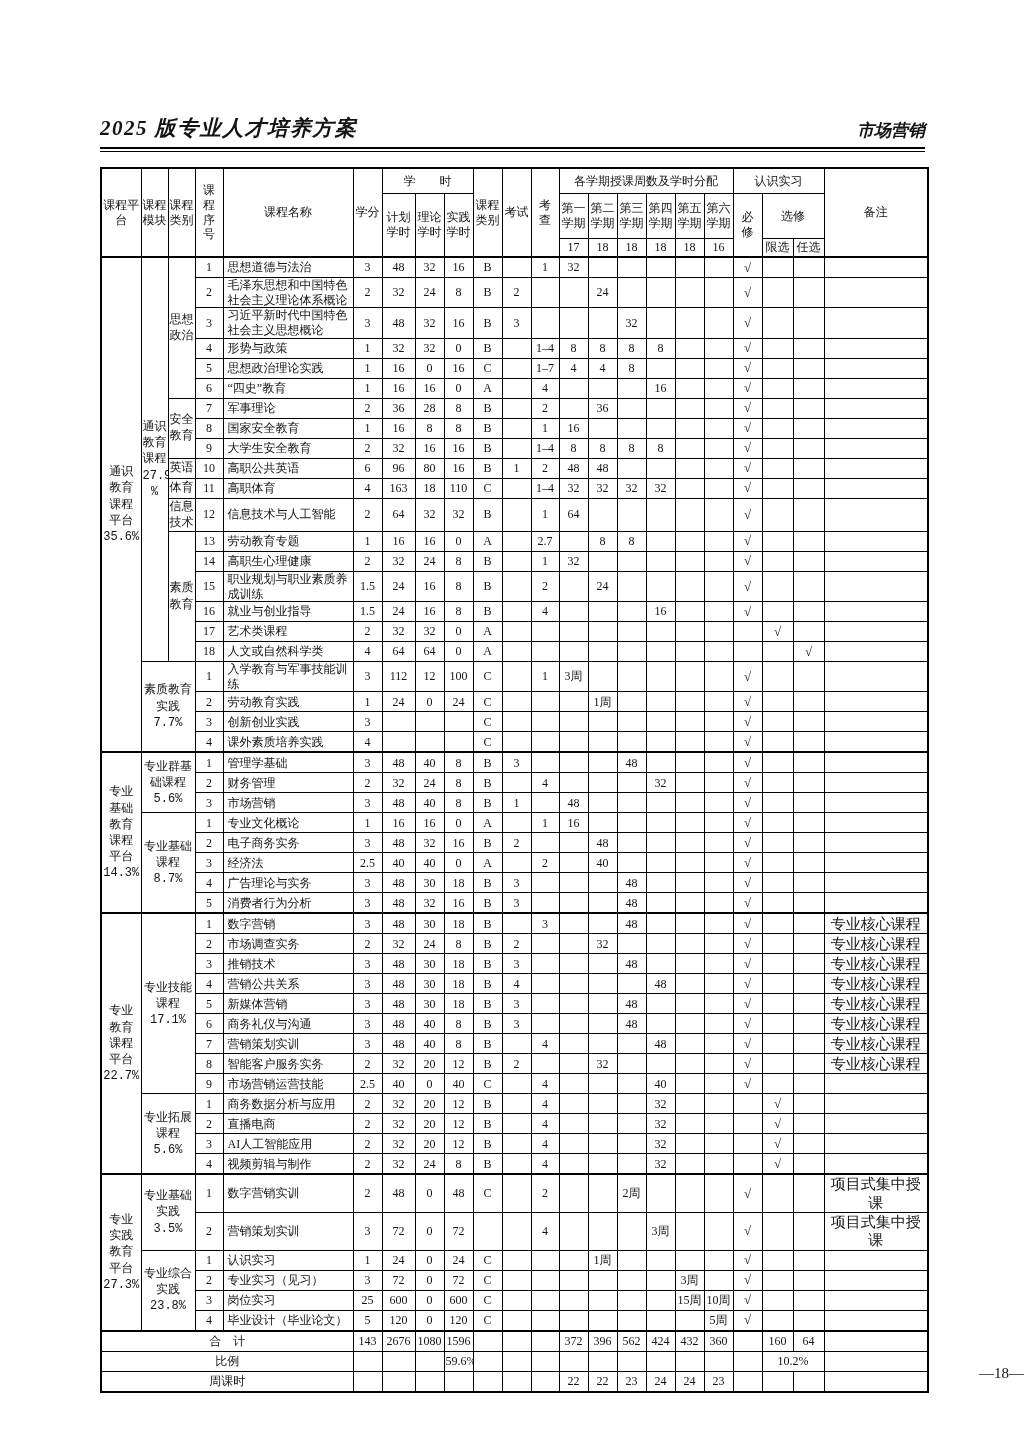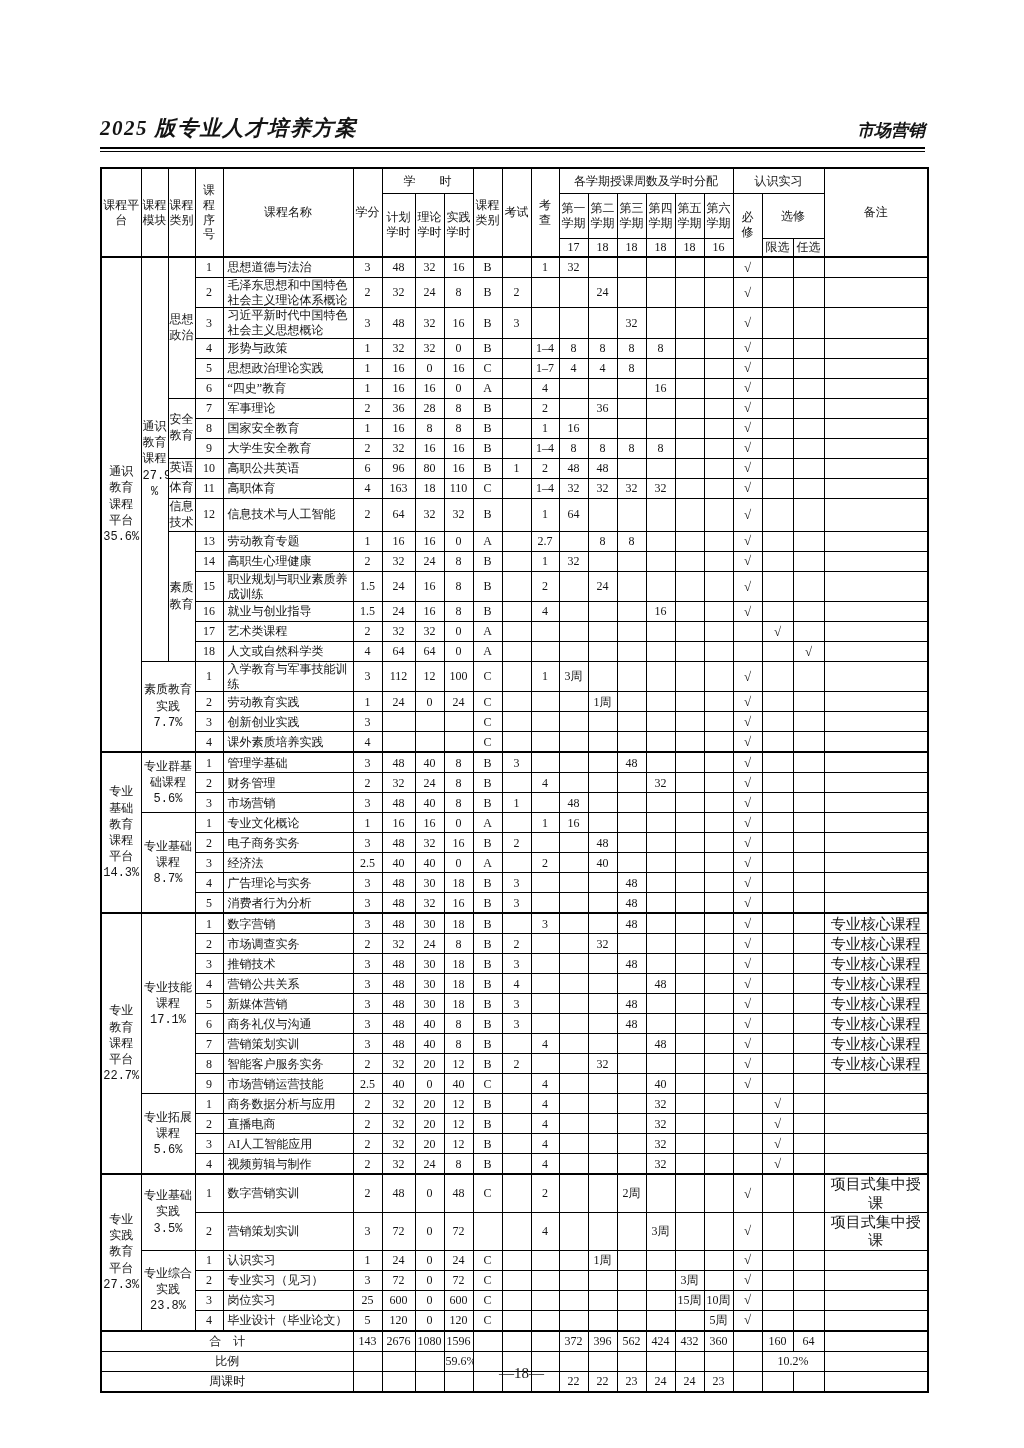--- a/index.html
+++ b/index.html
@@ -22,21 +22,21 @@
   tr.h3 th{height:17px;}
   tbody td{height:19px;}
   tfoot td{height:19px;font-family:Liberation Serif, serif;}
   .pre{white-space:pre-line;}
   .nm{text-align:left;padding:0 2px 0 4px;font-size:12px;}
   .nt{font-size:15px;}
   .plat,.mod,.cat{font-size:12px;line-height:1.35;font-family:Liberation Mono, monospace;}
   tr.sec-top td{border-top:2px solid #000;}
   tfoot tr:first-child td{border-top:2px solid #000;}
   .chk{font-size:13px;}
-  .page-num{position:absolute;left:0;right:0;bottom:66px;text-align:center;font-size:15px;padding-left:19px;}
+  .page-num{position:absolute;left:0;right:0;bottom:66px;text-align:right;font-size:15px;padding-left:19px;}
 </style>
 </head>
 <body>
 
 <div class="content">
   <div class="doc-header">
     <span class="title-left">2025 版专业人才培养方案</span>
     <span class="title-right">市场营销</span>
   </div>
   <div class="rule"></div>

